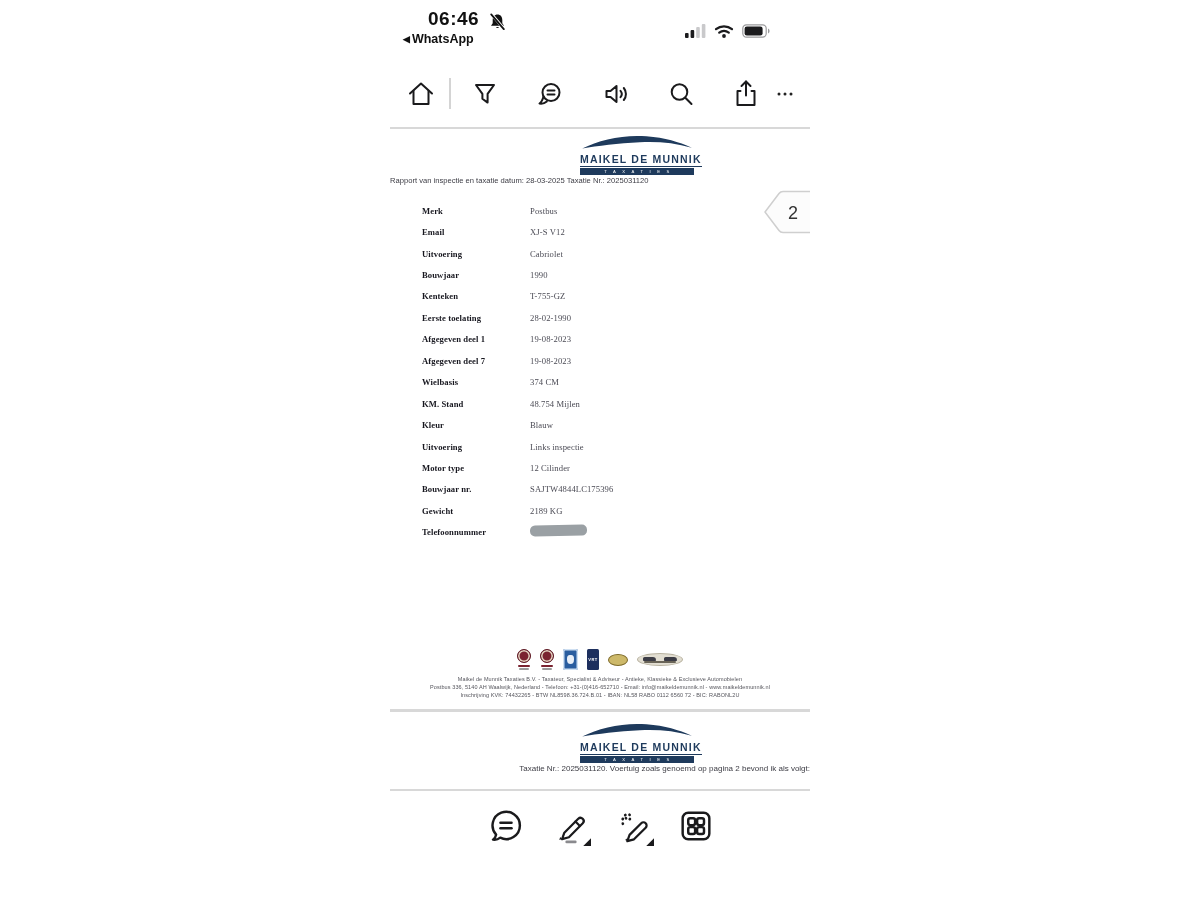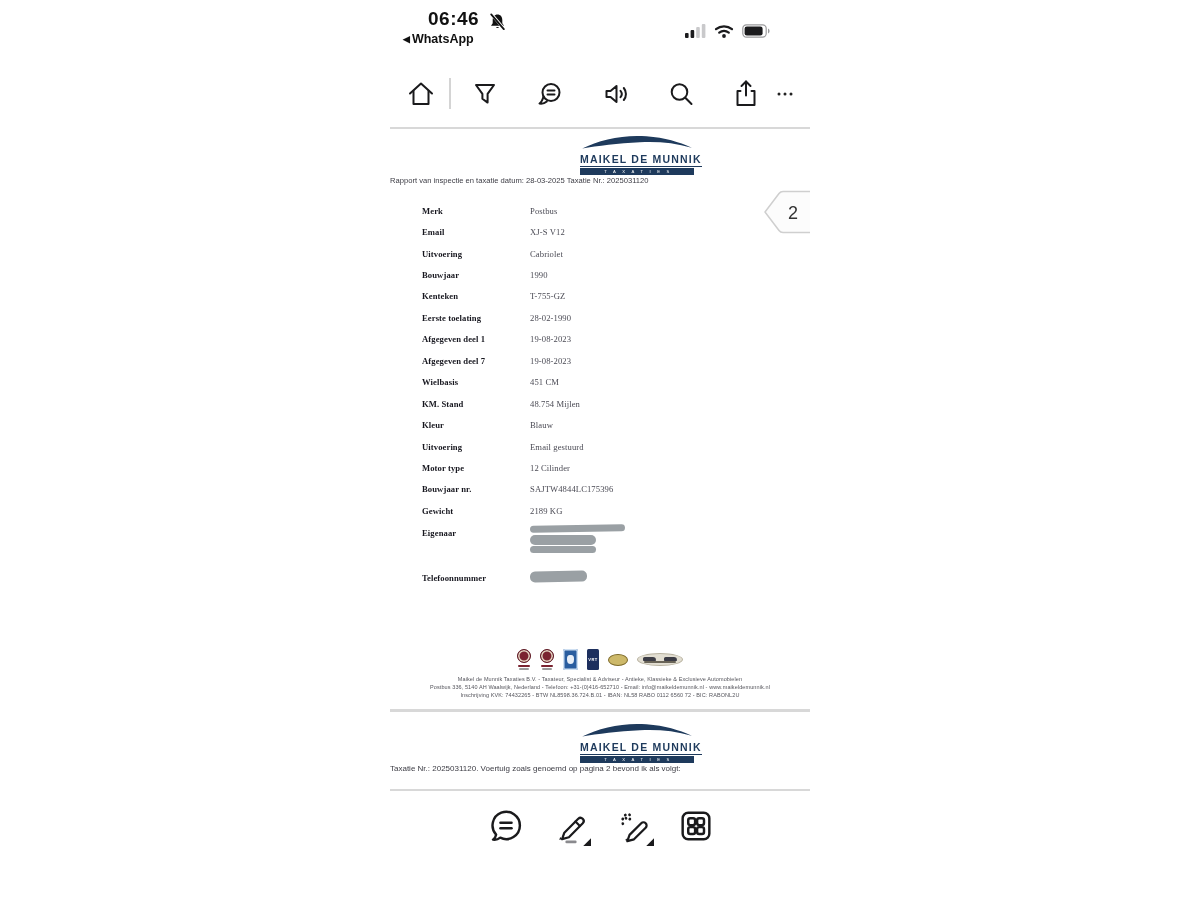--- a/index.html
+++ b/index.html
@@ -51,21 +51,21 @@
   .b-fehac { width:15px; height:21px; background:#2a5d9f; border-radius:2px; box-shadow:inset 0 0 0 1.5px #cfe0f2; display:flex; align-items:center; justify-content:center; }
   .b-fehac::after { content:""; width:7px; height:9px; background:#e8eef7; border-radius:40% 40% 50% 50%; }
   .b-vrt { width:12px; height:21px; background:#1d2f5e; border-radius:1.5px; color:#fff; font-size:4px; font-weight:700; letter-spacing:.5px; display:flex; align-items:center; justify-content:center; }
   .b-gold { width:20px; height:12px; border-radius:50%; background:#cdb96a; border:1.5px solid #7d6a2a; }
   .b-wide { width:46px; height:13px; border-radius:50%; background:#e2ded2; border:1px solid #b8b2a0; position:relative; }
   .b-wide::before, .b-wide::after { content:""; position:absolute; top:3px; width:13px; height:4px; border-radius:2px 4px 1px 1px; background:#3c3c46; }
   .b-wide::before { left:5px; } .b-wide::after { right:5px; }
   .b-wide .b-line { position:absolute; left:6px; right:6px; bottom:2.5px; height:1.5px; background:#6a6558; border-radius:1px; }
   #footer-lines { position:absolute; left:0; top:676px; width:420px; text-align:center; font-size:5.5px; color:#55555c; line-height:7.8px; letter-spacing:.1px; }
 
-  .next-line { position:absolute; left:0; top:764px; width:420px; text-align:left; font-size:8px; color:#3c3c44; }
+  .next-line { position:absolute; left:0; top:764px; width:420px; text-align:right; font-size:8px; color:#3c3c44; }
 
   
   .bb-icon { position:absolute; top:806px; width:40px; height:40px; cursor:pointer; }
 </style>
 </head>
 <body>
 
 <div id="phone">
 
   <div class="time">06:46</div>
@@ -193,53 +193,45 @@
       <div class="frow">
         <div class="flabel">Afgegeven deel 1</div>
         <div class="fvalue">19-08-2023</div>
       </div>
       <div class="frow">
         <div class="flabel">Afgegeven deel 7</div>
         <div class="fvalue">19-08-2023</div>
       </div>
       <div class="frow">
         <div class="flabel">Wielbasis</div>
-        <div class="fvalue">451 CM</div>
+        <div class="fvalue">374 CM</div>
       </div>
       <div class="frow">
         <div class="flabel">KM. Stand</div>
         <div class="fvalue">48.754 Mijlen</div>
       </div>
       <div class="frow">
         <div class="flabel">Kleur</div>
         <div class="fvalue">Blauw</div>
       </div>
       <div class="frow">
         <div class="flabel">Uitvoering</div>
-        <div class="fvalue">Email gestuurd</div>
+        <div class="fvalue">Links inspectie</div>
       </div>
       <div class="frow">
         <div class="flabel">Motor type</div>
         <div class="fvalue">12 Cilinder</div>
       </div>
       <div class="frow">
         <div class="flabel">Bouwjaar nr.</div>
         <div class="fvalue">SAJTW4844LC175396</div>
       </div>
       <div class="frow">
         <div class="flabel">Gewicht</div>
         <div class="fvalue">2189 KG</div>
-      </div>
-      <div class="frow tall">
-        <div class="flabel">Eigenaar</div>
-        <div class="fvalue red-stack">
-          <div class="red-bar" style="width: 95px; height: 7px;"></div>
-          <div class="red-bar" style="width: 66px; height: 10px;"></div>
-          <div class="red-bar" style="width: 66px; height: 7px;"></div>
-        </div>
       </div>
       <div class="frow">
         <div class="flabel">Telefoonnummer</div>
         <div class="fvalue red-stack">
           <div class="red-bar" style="width: 57px; height: 11px;"></div>
         </div>
       </div>
     </div>
 
   <svg class="page-badge" viewBox="0 0 56 52">

